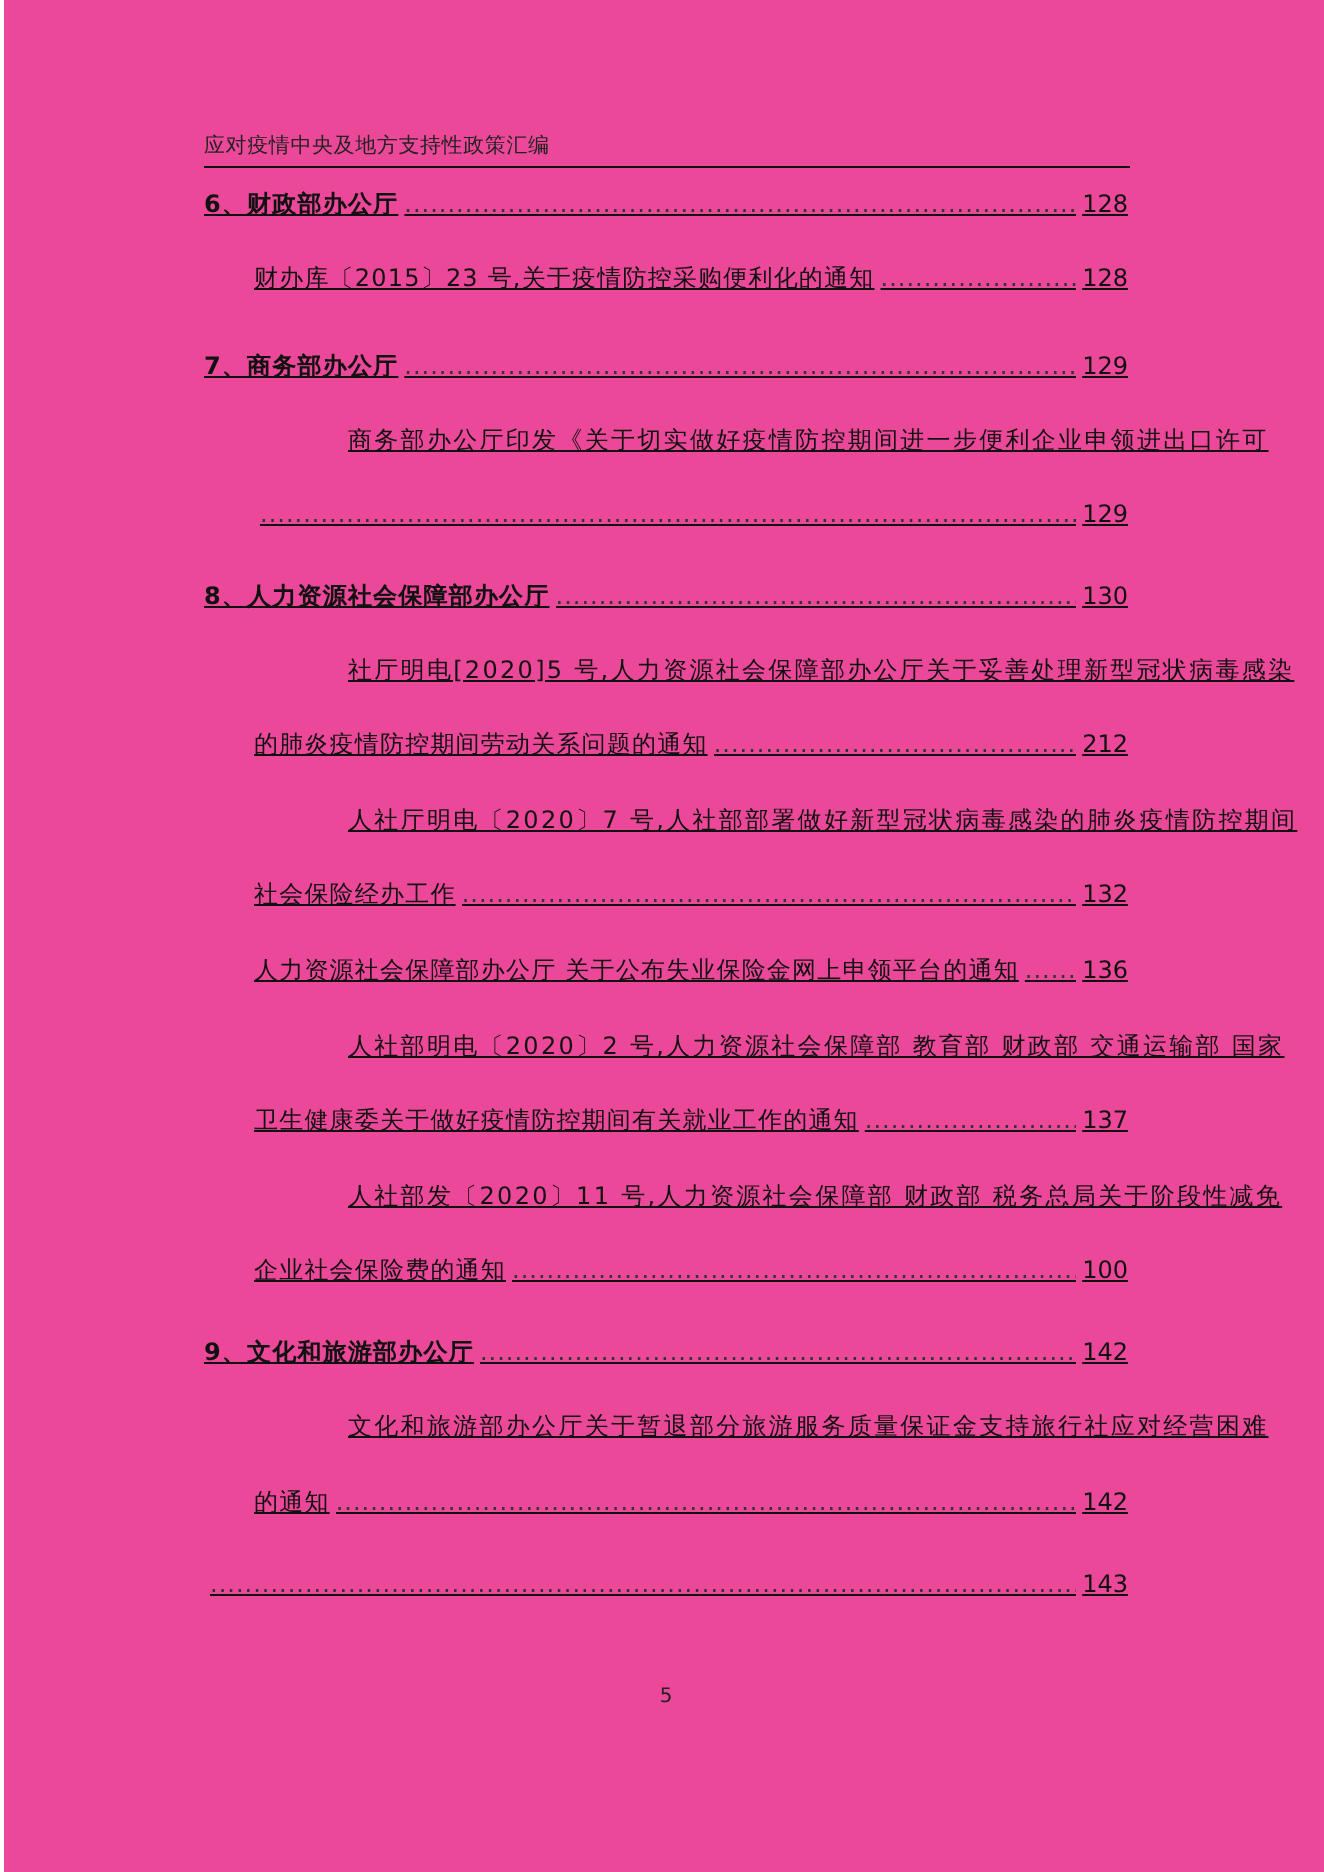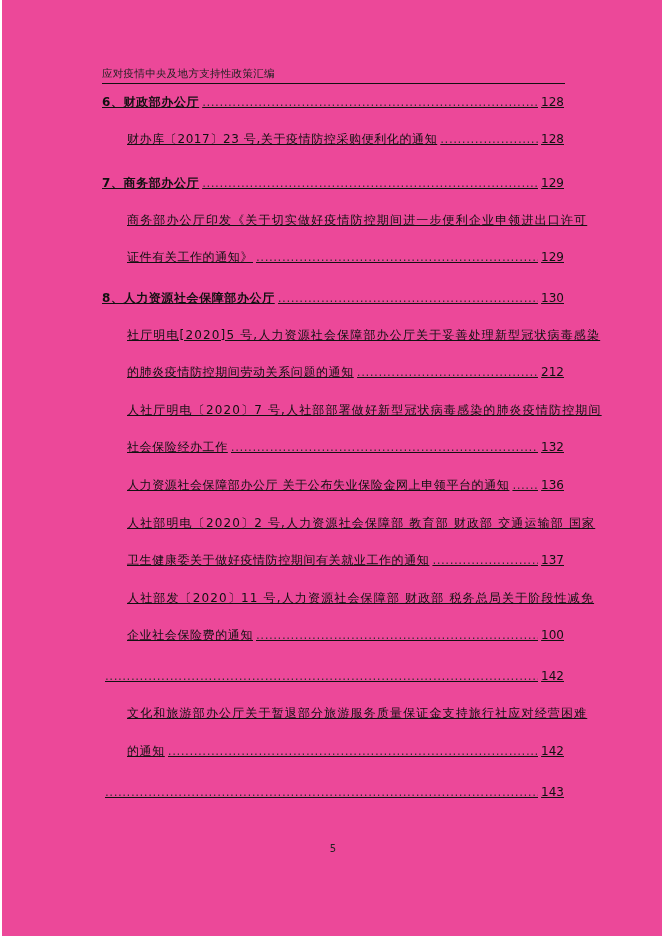--- a/index.html
+++ b/index.html
@@ -65,21 +65,21 @@
       color: #333333;
       letter-spacing: 0.5px;
     }
     .line .dots::before {
       content: "................................................................................................................................................................................................................................................";
     }
     .line .pg {
       flex: 0 0 auto;
       font-weight: normal;
     }
-    .line.nodots .txt { letter-spacing: 1.15px; }
+    .line.nodots .txt { letter-spacing: 1.15px; margin-left: 47px; }
     .footer-page {
       position: absolute;
       left: 0;
       width: 662px;
       top: 843px;
       text-align: center;
       font-size: 10px;
       color: #222222;
     }
   </style>
@@ -94,37 +94,36 @@
 
   <div class="toc">
 
     <div class="line l1" style="top:0px">
       <span class="txt">6、财政部办公厅</span>
       <span class="dots"></span>
       <span class="pg">128</span>
     </div>
 
     <div class="line l2" style="top:37px">
-      <span class="txt">财办库〔2017〕23 号,关于疫情防控采购便利化的通知</span>
+      <span class="txt">财办库〔2015〕23 号,关于疫情防控采购便利化的通知</span>
       <span class="dots"></span>
       <span class="pg">128</span>
     </div>
 
     <div class="line l1" style="top:81px">
       <span class="txt">7、商务部办公厅</span>
       <span class="dots"></span>
       <span class="pg">129</span>
     </div>
 
     <div class="line l2 nodots" style="top:118px">
       <span class="txt">商务部办公厅印发《关于切实做好疫情防控期间进一步便利企业申领进出口许可</span>
     </div>
 
     <div class="line l2" style="top:155px">
-      <span class="txt">证件有关工作的通知》</span>
       <span class="dots"></span>
       <span class="pg">129</span>
     </div>
 
     <div class="line l1" style="top:196px">
       <span class="txt">8、人力资源社会保障部办公厅</span>
       <span class="dots"></span>
       <span class="pg">130</span>
     </div>
 
@@ -168,20 +167,21 @@
       <span class="txt">人社部发〔2020〕11 号,人力资源社会保障部  财政部  税务总局关于阶段性减免</span>
     </div>
 
     <div class="line l2" style="top:533px">
       <span class="txt">企业社会保险费的通知</span>
       <span class="dots"></span>
       <span class="pg">100</span>
     </div>
 
     <div class="line l1" style="top:574px">
+      <span class="txt">9、文化和旅游部办公厅</span>
       <span class="dots"></span>
       <span class="pg">142</span>
     </div>
 
     <div class="line l2 nodots" style="top:611px">
       <span class="txt">文化和旅游部办公厅关于暂退部分旅游服务质量保证金支持旅行社应对经营困难</span>
     </div>
 
     <div class="line l2" style="top:649px">
       <span class="txt">的通知</span>

